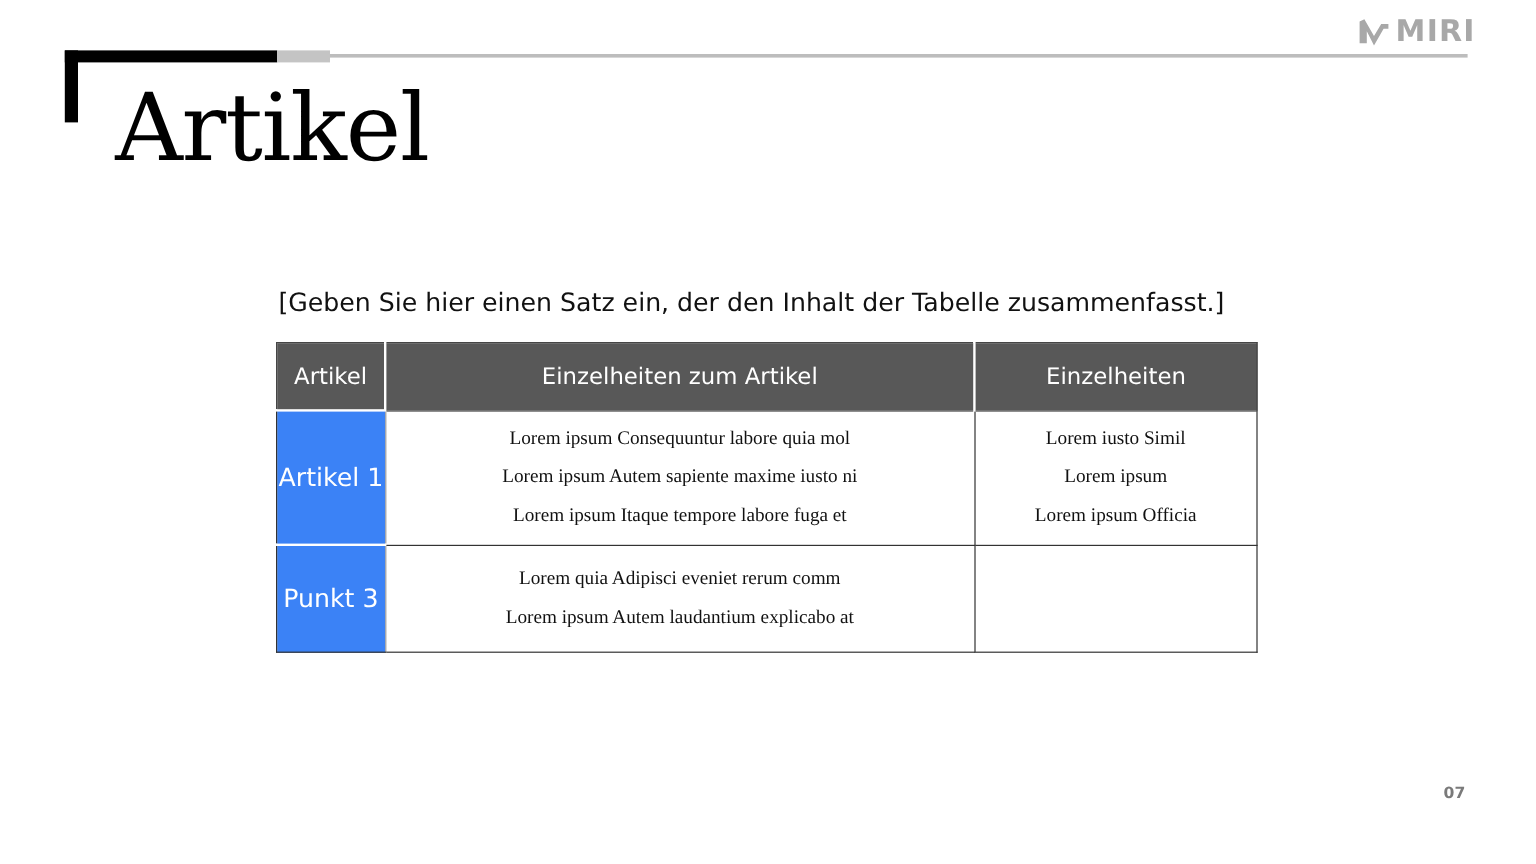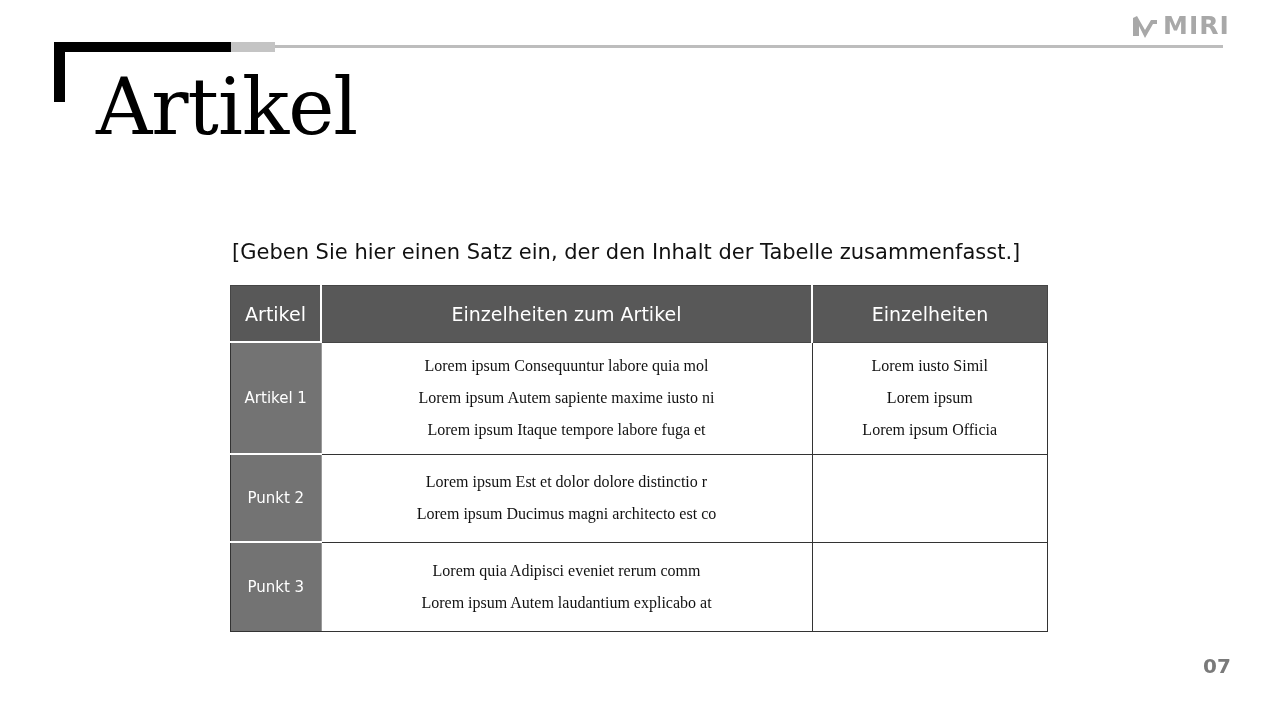--- a/index.html
+++ b/index.html
@@ -11,26 +11,26 @@
     .logo { position:absolute; left:1131px; top:10px; height:30px; display:flex; align-items:flex-end; gap:4px; }
     .logo-mark { width:28px; height:28px; }
     .logo-text { font-family:"DejaVu Sans", sans-serif; font-size:25px; font-weight:bold; color:#a8a8a8; letter-spacing:1px; }
     .title { position:absolute; left:96px; top:68px; font-family:"DejaVu Serif", serif; font-size:78px; color:#000; line-height:1; letter-spacing:-1px; }
     .summary { position:absolute; left:232px; top:240px; font-family:"DejaVu Sans", sans-serif; font-size:21px; color:#111; white-space:nowrap; }
     table { position:absolute; left:230px; top:285px; border-collapse:collapse; width:818px; }
     th { background:#585858; color:#fff; font-family:"DejaVu Sans", sans-serif; font-weight:normal; font-size:19px; height:55px; padding:0; border:1px solid #454545; }
     th.c1 { width:89px; border-right:2px solid #ffffff; }
     th.c2 { width:489px; border-right:2px solid #ffffff; }
     td { border:1px solid #333; text-align:center; vertical-align:middle; padding:0; font-family:Liberation Serif, serif; font-size:16px; color:#111; }
-    td.rowhead { background:#737373; color:#fff; font-family:"DejaVu Sans", sans-serif; font-size:15px; border-top:2px solid #ffffff; border-left:1px solid #333; border-right:1px solid #9a9a9a; }
+    td.rowhead { background:#3b82f6; color:#fff; font-family:"DejaVu Sans", sans-serif; font-size:21px; border-top:2px solid #ffffff; border-left:1px solid #333; border-right:1px solid #9a9a9a; }
     td .line { display:block; line-height:32px; white-space:nowrap; }
     tr.r1 td { height:110px; }
     tr.r2 td { height:86px; }
     tr.r3 td { height:88px; }
-    .pagenum { position:absolute; left:1203px; top:654px; font-family:"DejaVu Sans", sans-serif; font-weight:bold; font-size:20px; color:#7a7a7a; }
+    .pagenum { position:absolute; left:1203px; top:654px; font-family:"DejaVu Sans", sans-serif; font-weight:bold; font-size:13px; color:#7a7a7a; }
   </style>
 </head>
 <body>
 
 <div class="top-line"></div>
 <div class="bar-black"></div>
 <div class="bar-gray"></div>
 <div class="bar-vert"></div>
 
 <div class="logo">
@@ -59,28 +59,20 @@
         <span class="line">Lorem ipsum Consequuntur labore quia mol</span>
         <span class="line">Lorem ipsum Autem sapiente maxime iusto ni</span>
         <span class="line">Lorem ipsum Itaque tempore labore fuga et</span>
       </td>
       <td>
         <span class="line">Lorem iusto Simil</span>
         <span class="line">Lorem ipsum</span>
         <span class="line">Lorem ipsum Officia</span>
       </td>
     </tr>
-    <tr class="r2">
-      <td class="rowhead">Punkt 2</td>
-      <td>
-        <span class="line">Lorem ipsum Est et dolor dolore distinctio r</span>
-        <span class="line">Lorem ipsum Ducimus magni architecto est co</span>
-      </td>
-      <td></td>
-    </tr>
     <tr class="r3">
       <td class="rowhead">Punkt 3</td>
       <td>
         <span class="line">Lorem quia Adipisci eveniet rerum comm</span>
         <span class="line">Lorem ipsum Autem laudantium explicabo at</span>
       </td>
       <td></td>
     </tr>
   </tbody>
 </table>

